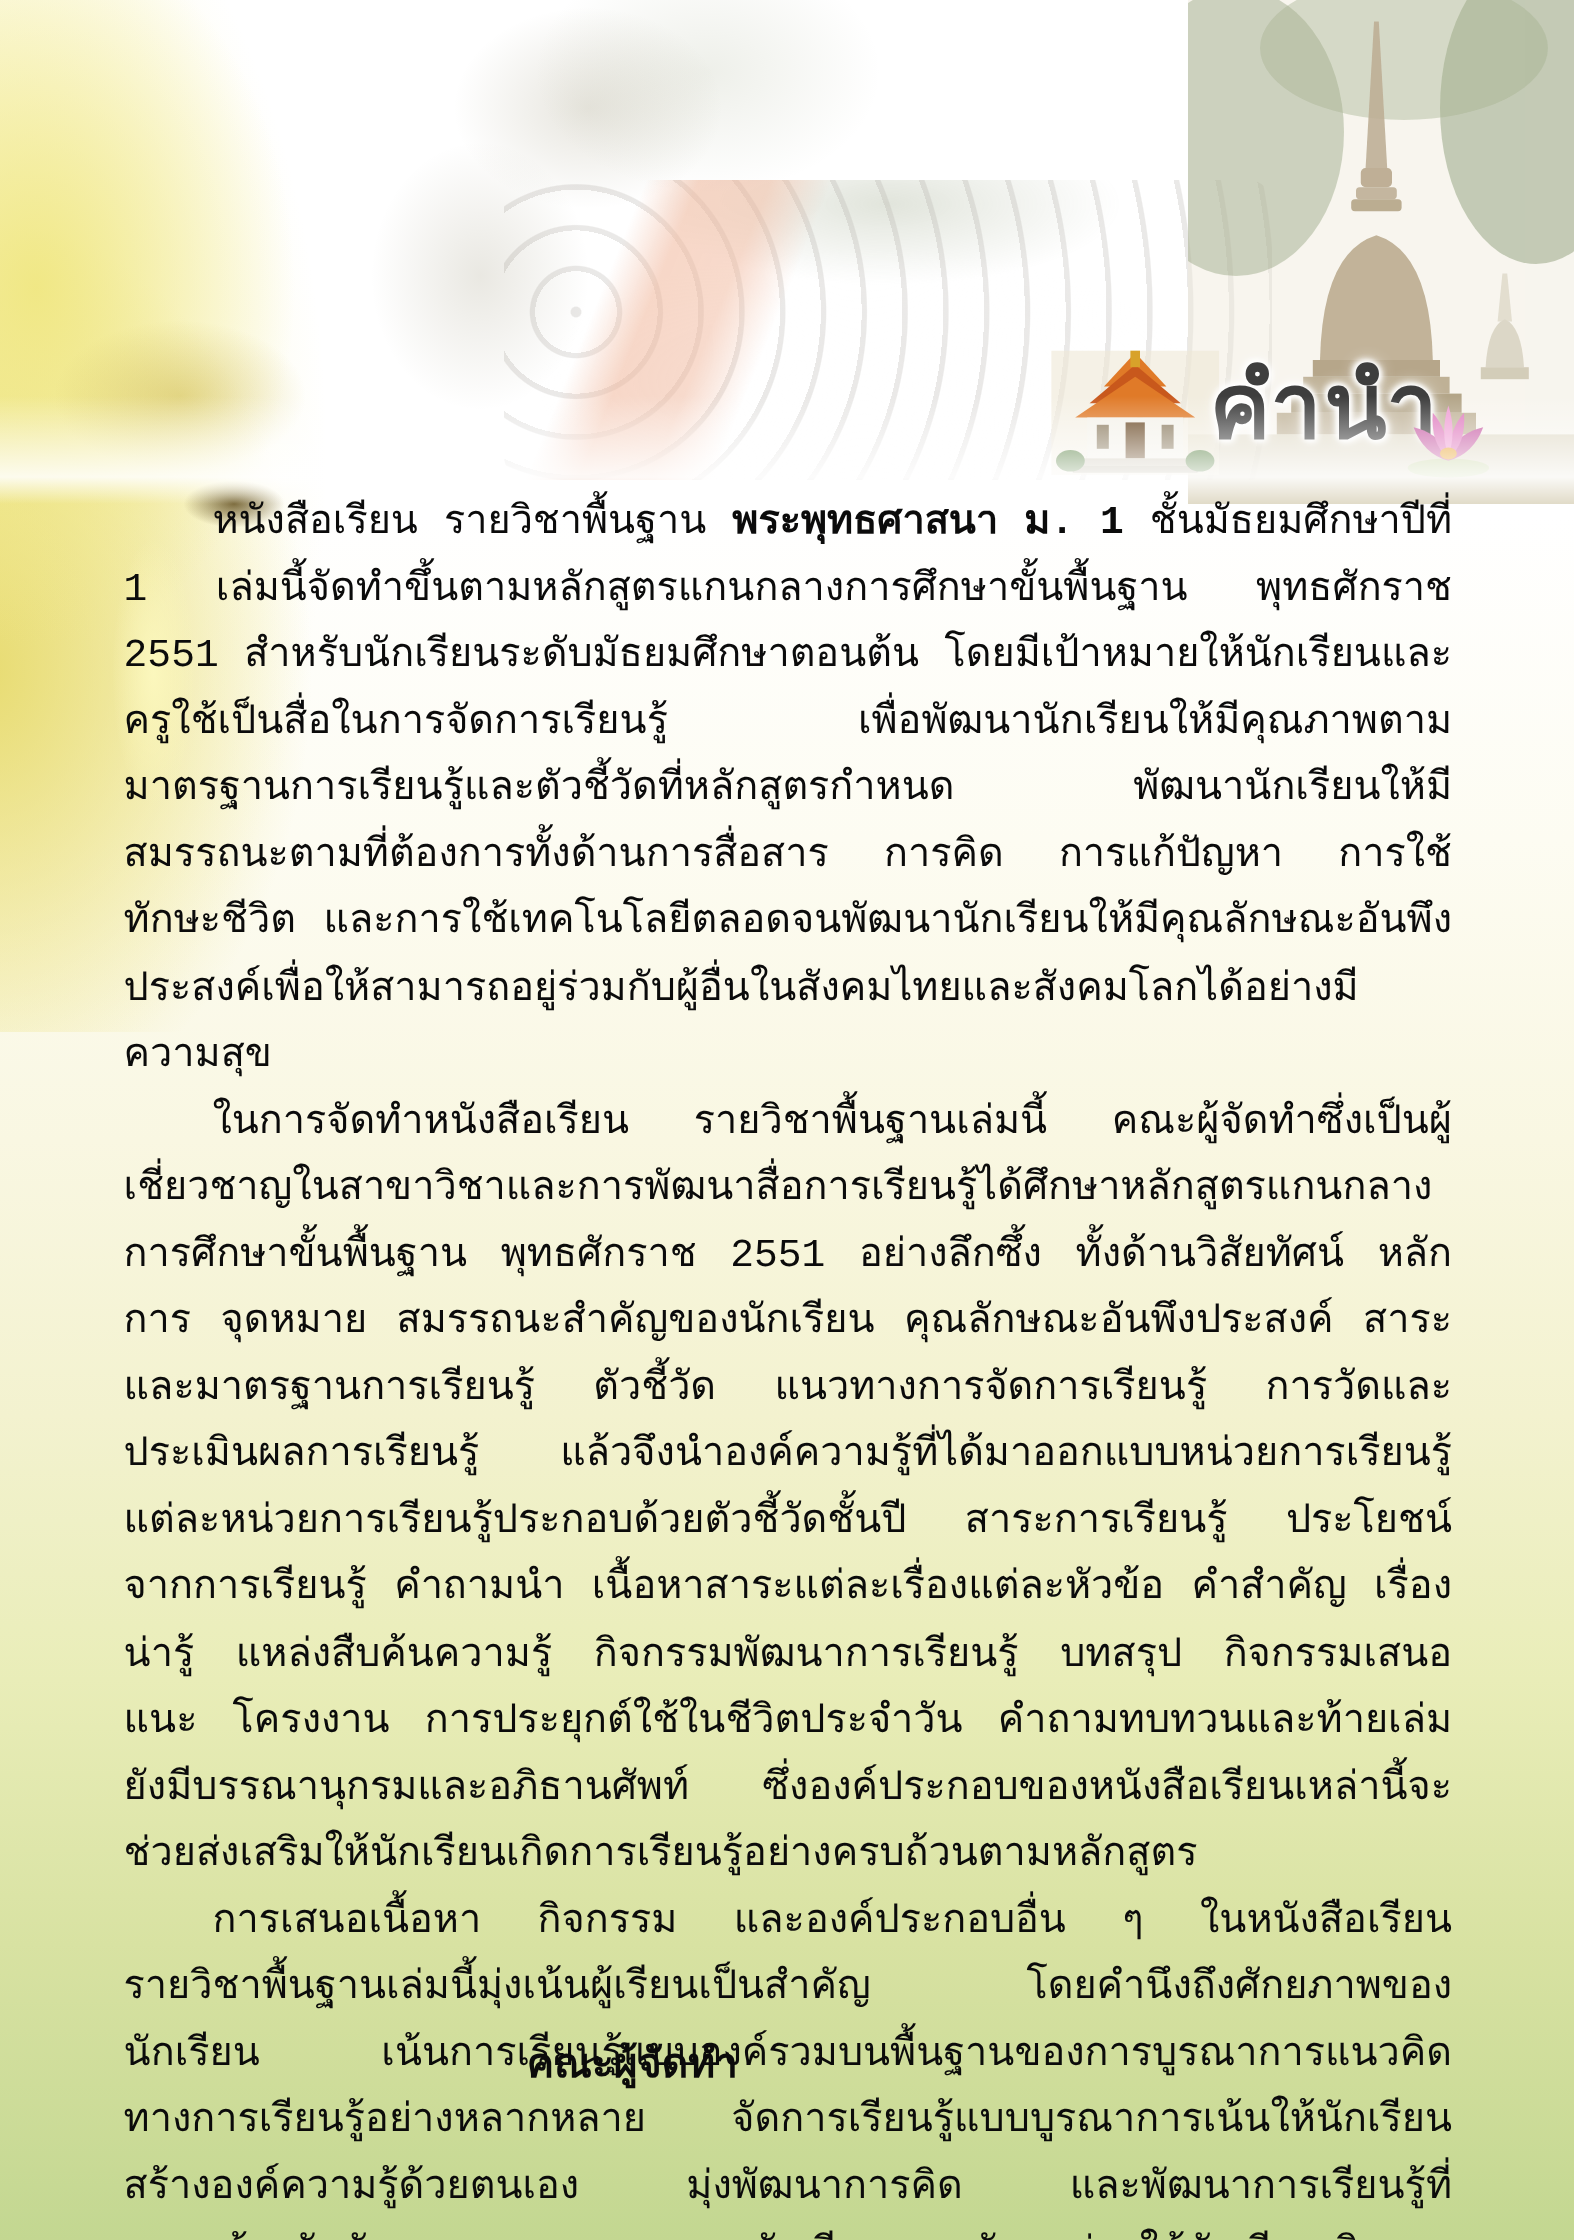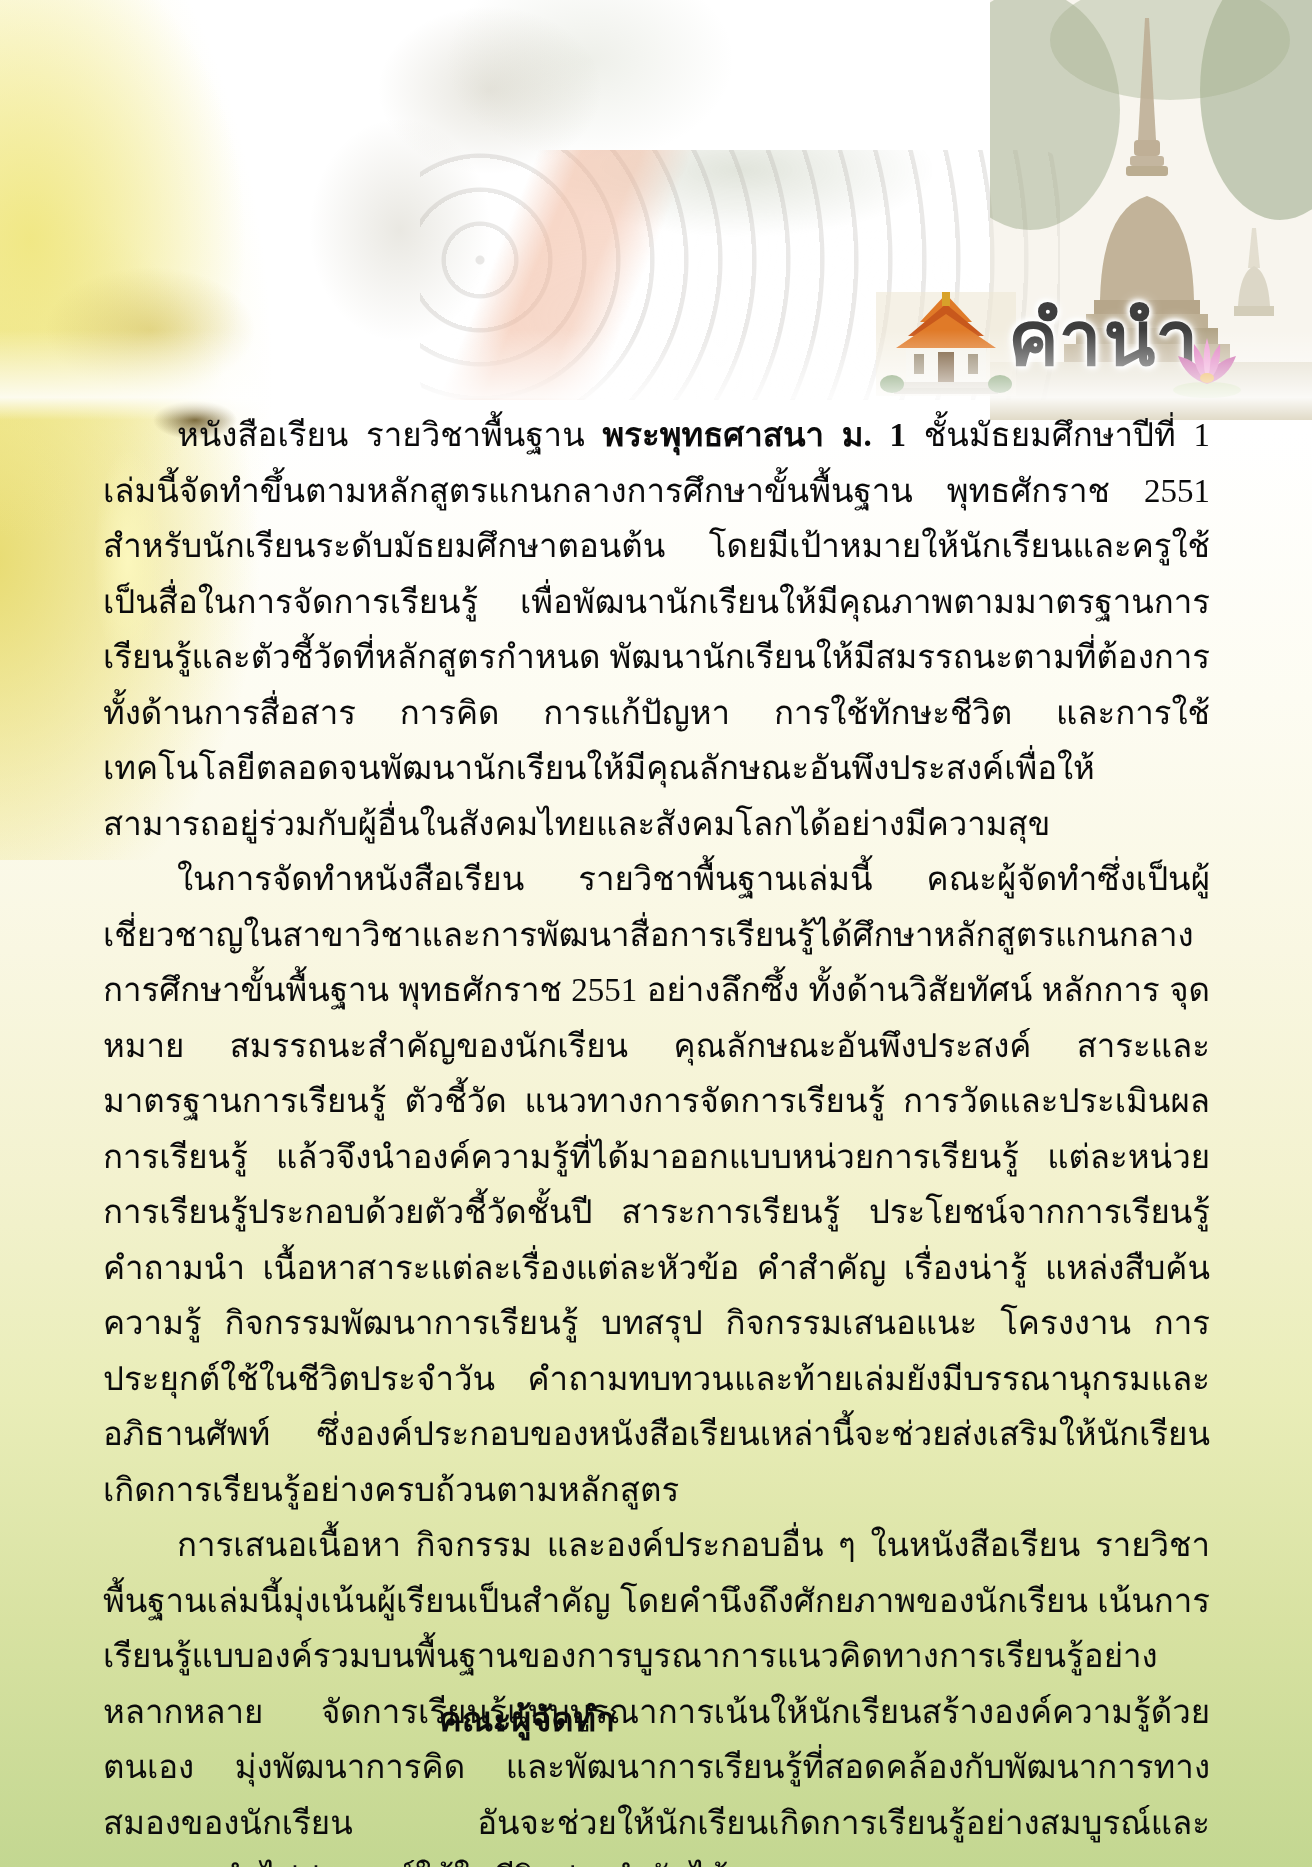--- a/index.html
+++ b/index.html
@@ -1,21 +1,21 @@
 <!DOCTYPE html>
 <html><head>
 <meta charset="utf-8">
 <style>
   html,body{margin:0;padding:0;background:#888;}
   .page{
     position:relative;
     width:1312px;height:1867px;
     margin:0 auto;
     overflow:hidden;
-    font-family:Liberation Serif, serif;
+    font-family:Liberation Mono, monospace;
     background:linear-gradient(180deg,
       #ffffff 0px,#ffffff 430px,
       #fdfcf2 700px,#f9f7e2 950px,
       #f3f2cf 1180px,#e9edb8 1400px,
       #d8e2a2 1620px,#c3d791 1867px);
   }
 
   
   .header{position:absolute;top:0;left:0;width:1312px;height:420px;}
 

